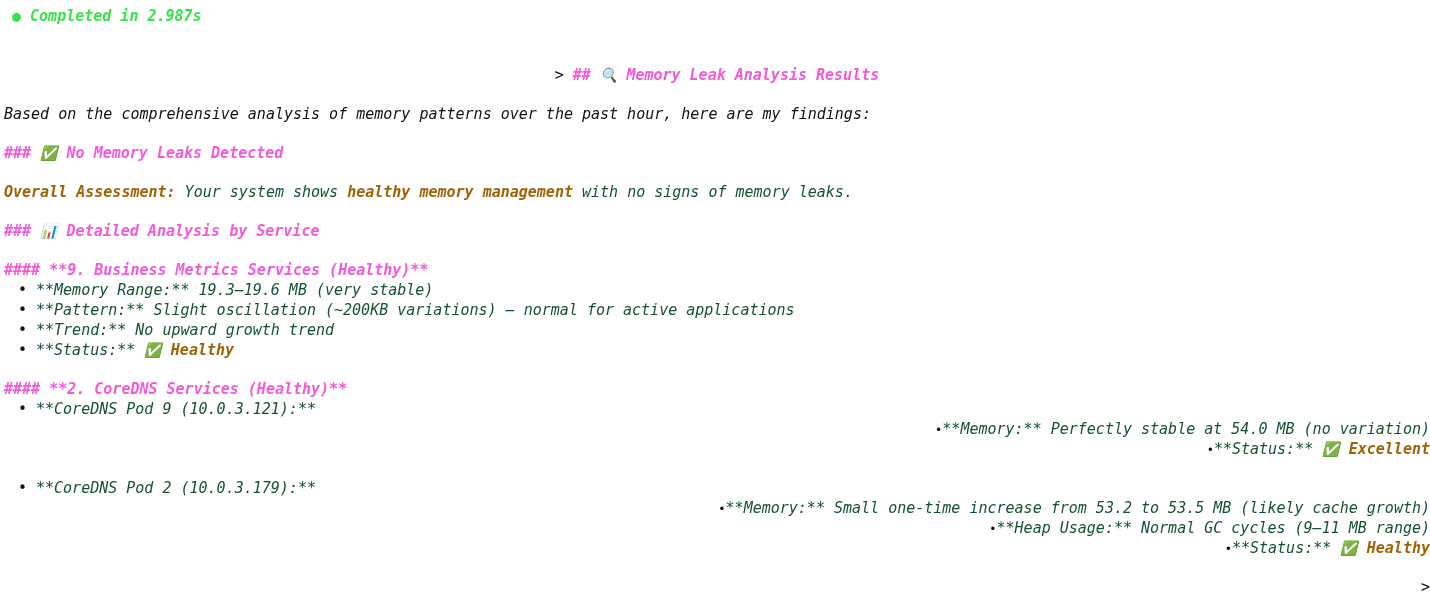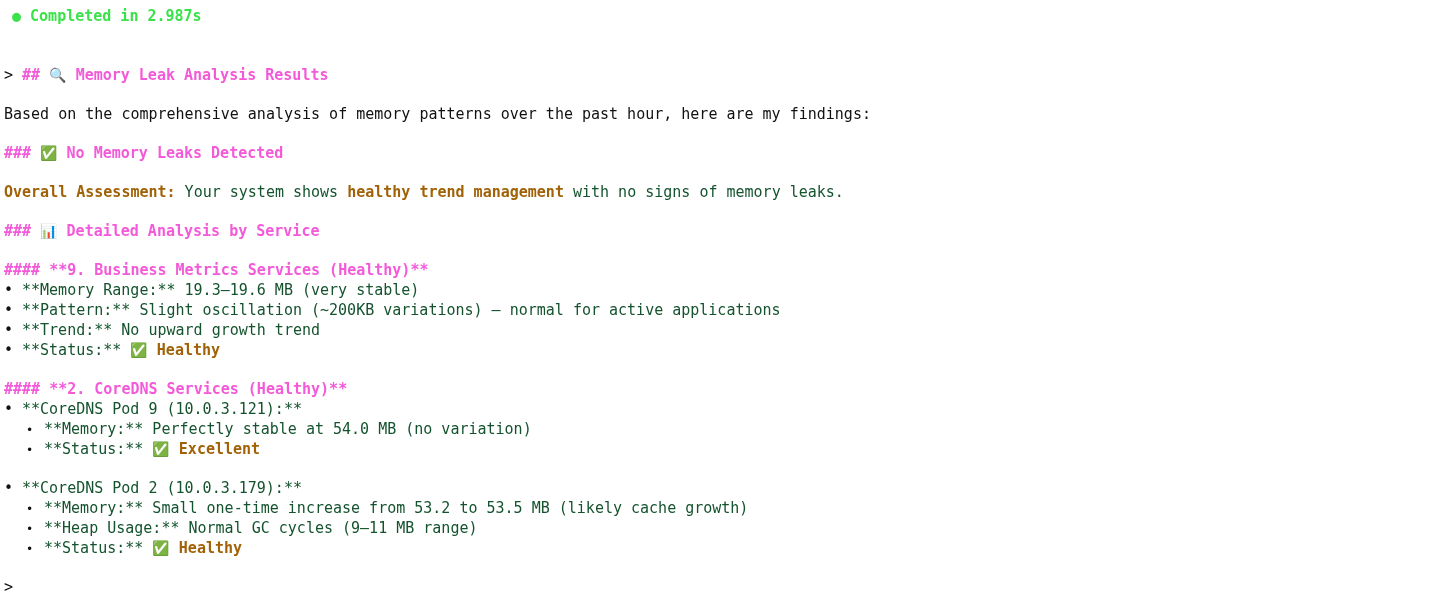--- a/index.html
+++ b/index.html
@@ -18,54 +18,56 @@
   }
   .terminal {
     padding: 6px 0 0 0;
     width: 1430px;
     box-sizing: border-box;
   }
   .line {
     white-space: pre;
     padding-left: 4px;
     height: 20px;
+    font-style: italic;
   }
   .spacer { height: 20px; }
   .spacer-sm { height: 19px; }
 
   .status-line {
     color: #3ae24a;
     font-weight: bold;
     padding-left: 12px;
   }
   .status-dot {
     color: #3ae24a;
     font-size: 15px;
   }
 
   .prompt-line {
     padding-left: 4px;
+    text-align: center;
   }
   .prompt-caret {
     color: #111111;
   }
   .heading {
     color: #f359d8;
     font-weight: bold;
   }
   .hash {
     color: #f359d8;
     font-weight: bold;
   }
   .plain { color: #14532d; }
   .bold { font-weight: bold; color: #a16207; }
   .emoji { font-family: "DejaVu Sans", sans-serif; font-size: 14px; }
 
-  .bullet-l1 { padding-left: 4px; }
-  .bullet-l2 { padding-left: 26px; }
+  .bullet-l1 { padding-left: 18px; }
+  .bullet-l2 { padding-left: 26px; text-align: right; }
 
   .dot1::before {
     content: "\2022";
     color: #111111;
     display: inline-block;
     width: 18px;
   }
   .dot2::before {
     content: "\2022";
     color: #111111;
@@ -94,21 +96,21 @@
   <div class="spacer-sm"></div>
 
   <div class="line">Based on the comprehensive analysis of memory patterns over the past hour, here are my findings:</div>
 
   <div class="spacer-sm"></div>
 
   <div class="line"><span class="hash">###</span> <span class="emoji">✅</span> <span class="heading">No Memory Leaks Detected</span></div>
 
   <div class="spacer-sm"></div>
 
-  <div class="line"><span class="bold">Overall Assessment:</span><span class="plain"> Your system shows </span><span class="bold">healthy trend management</span><span class="plain"> with no signs of memory leaks.</span></div>
+  <div class="line"><span class="bold">Overall Assessment:</span><span class="plain"> Your system shows </span><span class="bold">healthy memory management</span><span class="plain"> with no signs of memory leaks.</span></div>
 
   <div class="spacer-sm"></div>
 
   <div class="line"><span class="hash">###</span> <span class="emoji">📊</span> <span class="heading">Detailed Analysis by Service</span></div>
 
   <div class="spacer-sm"></div>
 
   <div class="line"><span class="heading">####</span> <span class="heading">**9. Business Metrics Services (Healthy)**</span></div>
 
   <div class="line bullet-l1 dot1"><span class="plain">**Memory Range:**</span><span class="plain"> 19.3–19.6 MB (very stable)</span></div>

